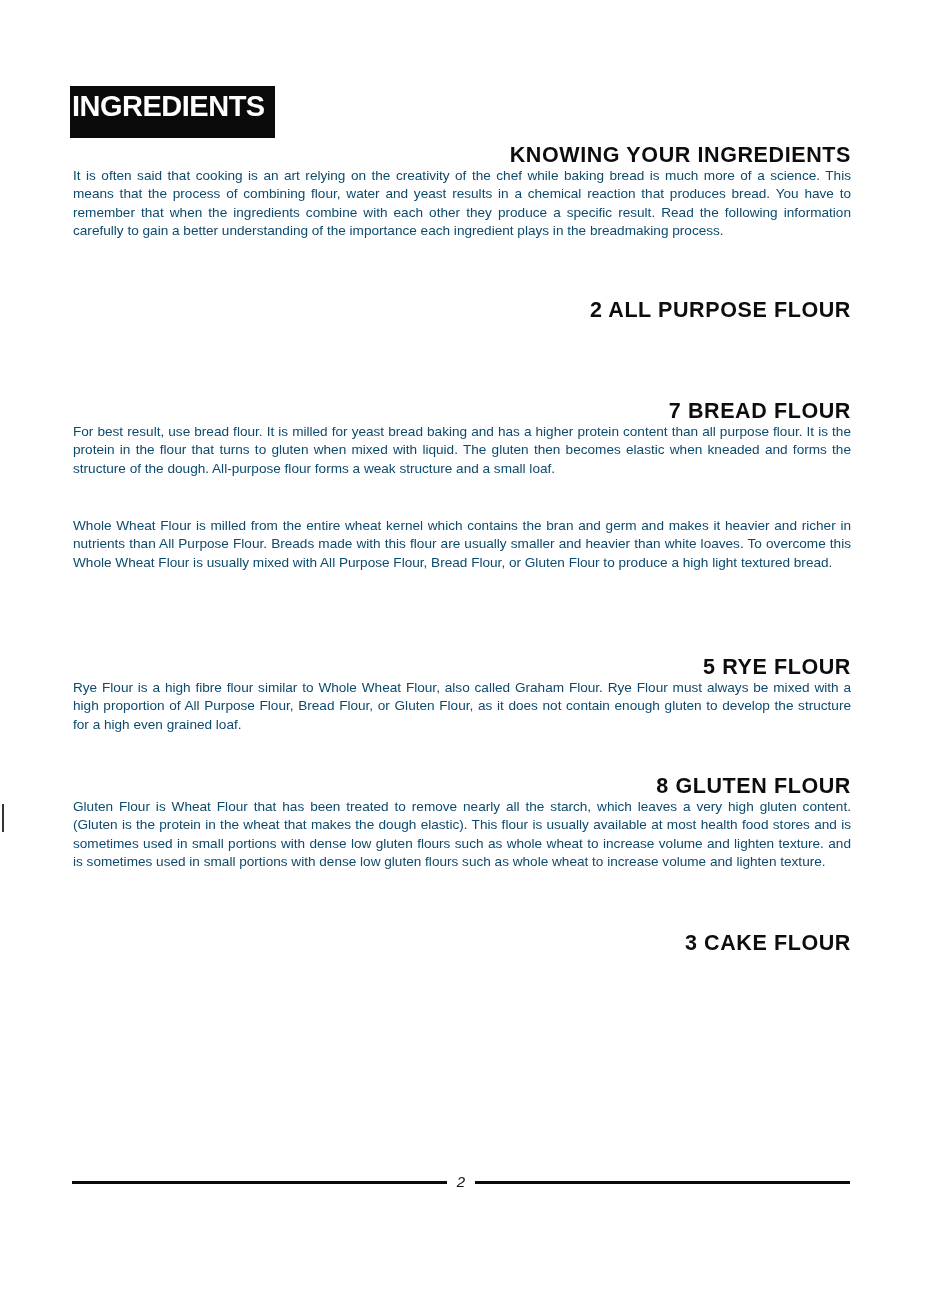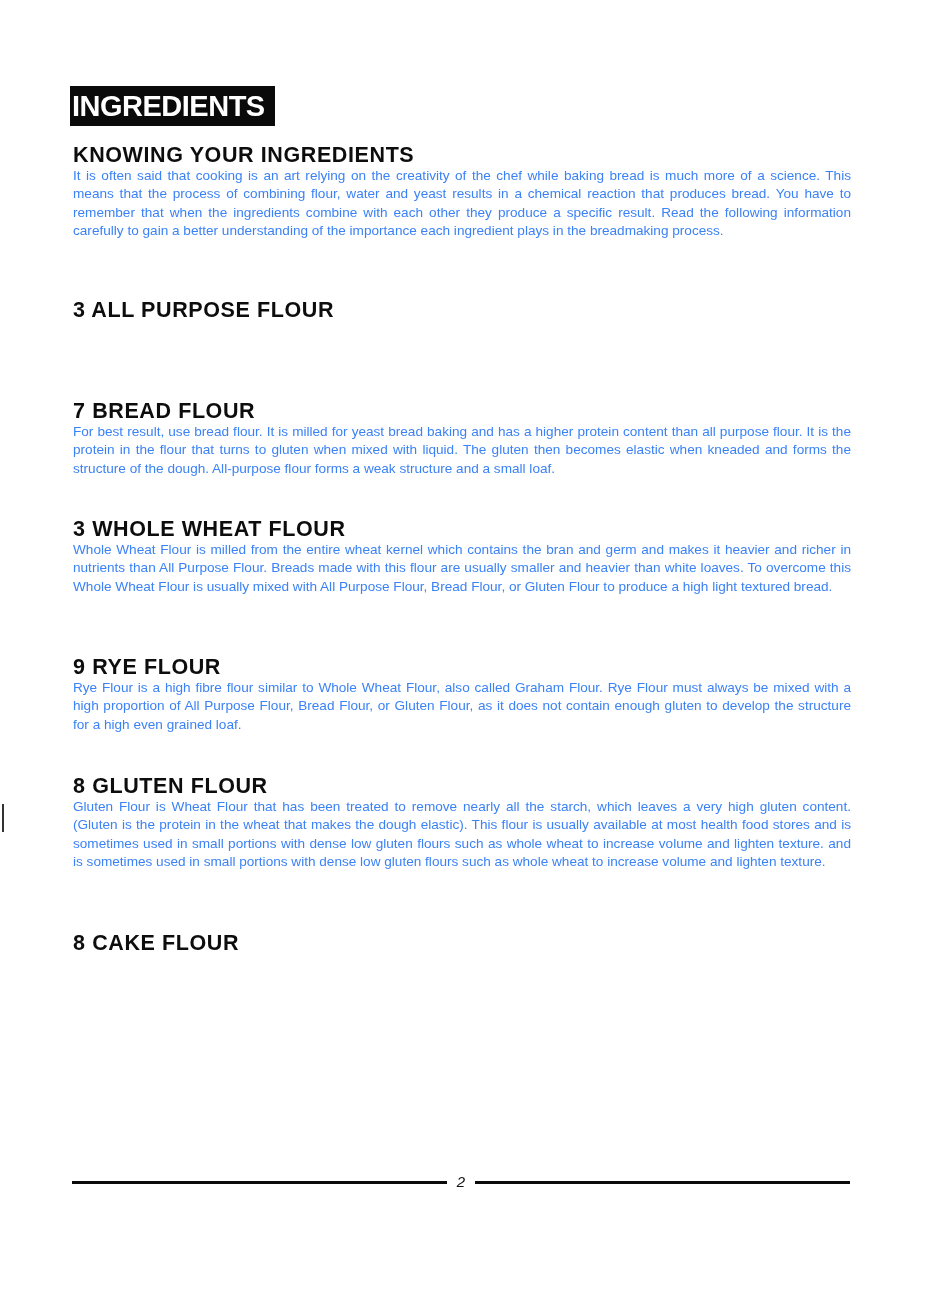--- a/index.html
+++ b/index.html
@@ -1,34 +1,34 @@
 <!DOCTYPE html>
 <html><head>
 <meta charset="utf-8">
 <style>
   html, body { margin: 0; padding: 0; background: #ffffff; }
   body {
     width: 937px; height: 1289px; position: relative; overflow: hidden;
     font-family: "Liberation Sans", sans-serif; color: #111111;
   }
   .title-block {
-    position: absolute; left: 70px; top: 86px; height: 40px;
+    position: absolute; left: 70px; top: 86px; height: 52px;
     background: #0a0a0a; color: #ffffff;
     font-family: "Liberation Sans", sans-serif; font-weight: bold;
     font-size: 29px; line-height: 40px; padding: 0 10px 0 2px;
     letter-spacing: -0.5px;
   }
   .section { position: absolute; left: 73px; width: 778px; }
   .section h2 {
     margin: 0; font-family: "Liberation Sans", sans-serif; font-weight: bold;
-    font-size: 21.5px; line-height: 24px; letter-spacing: 0.6px; color: #0d0d0d;
+    font-size: 21.5px; line-height: 24px; letter-spacing: 0.6px; color: #0d0d0d; text-align: right;
   }
   .section p {
     margin: 0; font-size: 13.6px; line-height: 18.3px; text-align: justify;
-    color: #3b82f6;
+    color: #0c4a6e;
   }
   .footer {
     position: absolute; left: 72px; top: 1172px; width: 778px; height: 20px;
     display: flex; align-items: center;
   }
   .footer .rule { flex: 1; height: 3px; background: #0a0a0a; }
   .footer .page-num {
     font-style: italic; font-size: 15px; padding: 0 10px; line-height: 20px;
     color: #111;
   }
@@ -40,45 +40,44 @@
 <body>
 
 <div class="title-block">INGREDIENTS</div>
 
 <div class="section" style="top:143px;">
   <h2>KNOWING YOUR INGREDIENTS</h2>
   <p>It is often said that cooking is an art relying on the creativity of the chef while baking bread is much more of a science. This means that the process of combining flour, water and yeast results in a chemical reaction that produces bread. You have to remember that when the ingredients combine with each other they produce a specific result. Read the following information carefully to gain a better understanding of the importance each ingredient plays in the breadmaking process.</p>
 </div>
 
 <div class="section" style="top:298px;">
-  <h2>3 ALL PURPOSE FLOUR</h2>
+  <h2>2 ALL PURPOSE FLOUR</h2>
 </div>
 
 <div class="section" style="top:399px;">
   <h2>7 BREAD FLOUR</h2>
   <p>For best result, use bread flour. It is milled for yeast bread baking and has a higher protein content than all purpose flour. It is the protein in the flour that turns to gluten when mixed with liquid. The gluten then becomes elastic when kneaded and forms the structure of the dough. All-purpose flour forms a weak structure and a small loaf.</p>
 </div>
 
 <div class="section" style="top:517px;">
-  <h2>3 WHOLE WHEAT FLOUR</h2>
   <p>Whole Wheat Flour is milled from the entire wheat kernel which contains the bran and germ and makes it heavier and richer in nutrients than All Purpose Flour. Breads made with this flour are usually smaller and heavier than white loaves. To overcome this Whole Wheat Flour is usually mixed with All Purpose Flour, Bread Flour, or Gluten Flour to produce a high light textured bread.</p>
 </div>
 
 <div class="section" style="top:655px;">
-  <h2>9 RYE FLOUR</h2>
+  <h2>5 RYE FLOUR</h2>
   <p>Rye Flour is a high fibre flour similar to Whole Wheat Flour, also called Graham Flour. Rye Flour must always be mixed with a high proportion of All Purpose Flour, Bread Flour, or Gluten Flour, as it does not contain enough gluten to develop the structure for a high even grained loaf.</p>
 </div>
 
 <div class="section" style="top:774px;">
   <h2>8 GLUTEN FLOUR</h2>
   <p>Gluten Flour is Wheat Flour that has been treated to remove nearly all the starch, which leaves a very high gluten content. (Gluten is the protein in the wheat that makes the dough elastic). This flour is usually available at most health food stores and is sometimes used in small portions with dense low gluten flours such as whole wheat to increase volume and lighten texture. and is sometimes used in small portions with dense low gluten flours such as whole wheat to increase volume and lighten texture.</p>
 </div>
 
 <div class="section" style="top:931px;">
-  <h2>8 CAKE FLOUR</h2>
+  <h2>3 CAKE FLOUR</h2>
 </div>
 
 <div class="margin-mark"></div>
 
 <div class="footer">
   <div class="rule"></div>
   <span class="page-num">2</span>
   <div class="rule"></div>
 </div>
 

